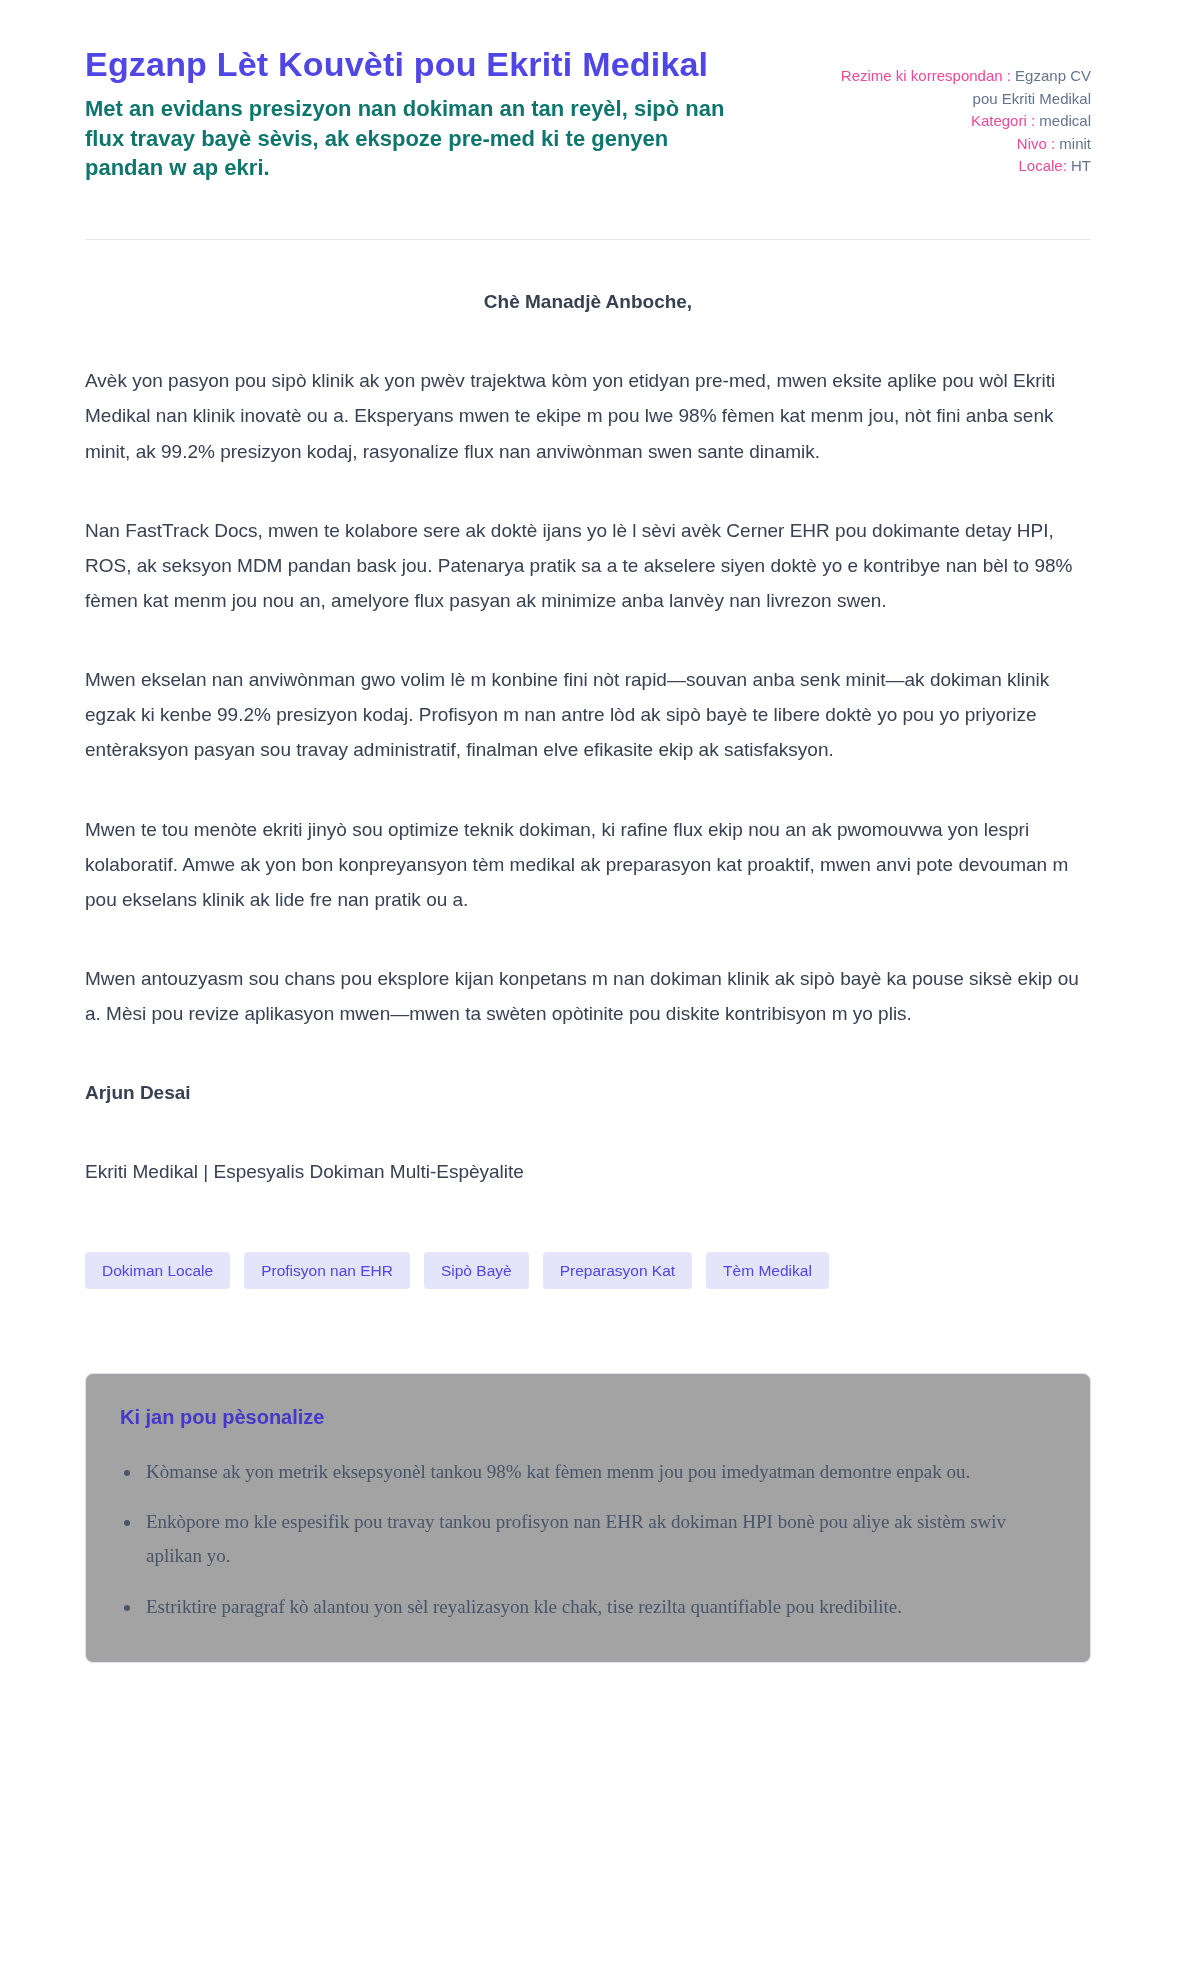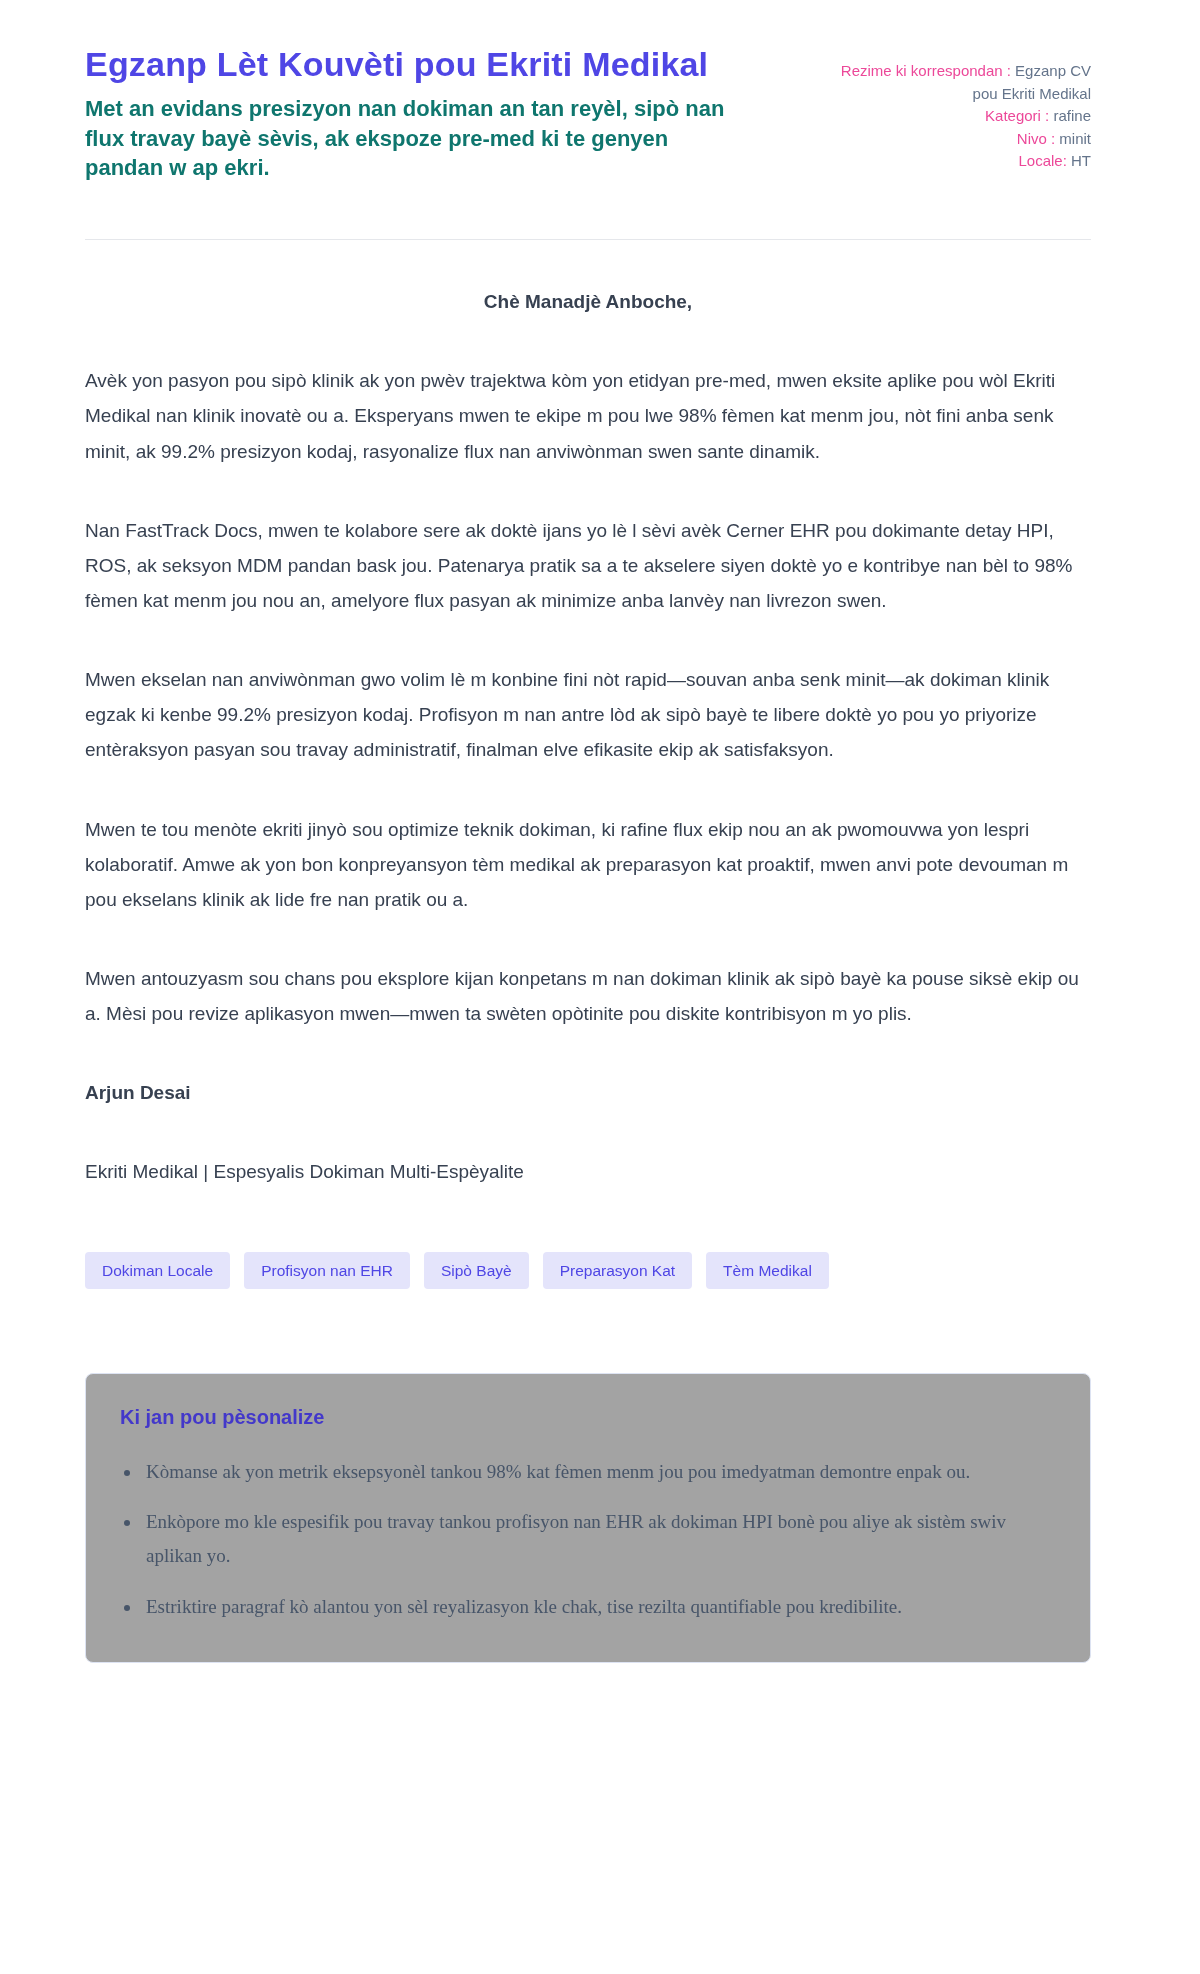--- a/index.html
+++ b/index.html
@@ -17,21 +17,21 @@
   .container {
     width: 1006px;
     margin-left: 85px;
     padding-top: 44px;
   }
 
   
   .header {
     display: flex;
     justify-content: space-between;
-    align-items: flex-start;
+    align-items: center;
   }
   .header-left { width: 660px; }
   .page-title {
     margin: 0 0 10px 0;
     font-size: 34px;
     line-height: 1.18;
     font-weight: bold;
     color: #4f46e5;
     letter-spacing: 0.2px;
   }
@@ -139,21 +139,21 @@
 
 <div class="container">
 
   <div class="header">
     <div class="header-left">
       <h1 class="page-title">Egzanp Lèt Kouvèti pou Ekriti Medikal</h1>
       <p class="page-subtitle">Met an evidans presizyon nan dokiman an tan reyèl, sipò nan flux travay bayè sèvis, ak ekspoze pre-med ki te genyen pandan w ap ekri.</p>
     </div>
     <div class="meta">
       <div class="meta-row"><span class="meta-label">Rezime ki korrespondan :</span> <span class="meta-value">Egzanp CV pou Ekriti Medikal</span></div>
-      <div class="meta-row"><span class="meta-label">Kategori :</span> <span class="meta-value">rafine</span></div>
+      <div class="meta-row"><span class="meta-label">Kategori :</span> <span class="meta-value">medical</span></div>
       <div class="meta-row"><span class="meta-label">Nivo :</span> <span class="meta-value">minit</span></div>
       <div class="meta-row"><span class="meta-label">Locale:</span> <span class="meta-value">HT</span></div>
     </div>
   </div>
 
   <hr class="divider">
 
   <div class="letter">
     <p class="greeting">Chè Manadjè Anboche,</p>
     <p>Avèk yon pasyon pou sipò klinik ak yon pwèv trajektwa kòm yon etidyan pre-med, mwen eksite aplike pou wòl Ekriti Medikal nan klinik inovatè ou a. Eksperyans mwen te ekipe m pou lwe 98% fèmen kat menm jou, nòt fini anba senk minit, ak 99.2% presizyon kodaj, rasyonalize flux nan anviwònman swen sante dinamik.</p>

